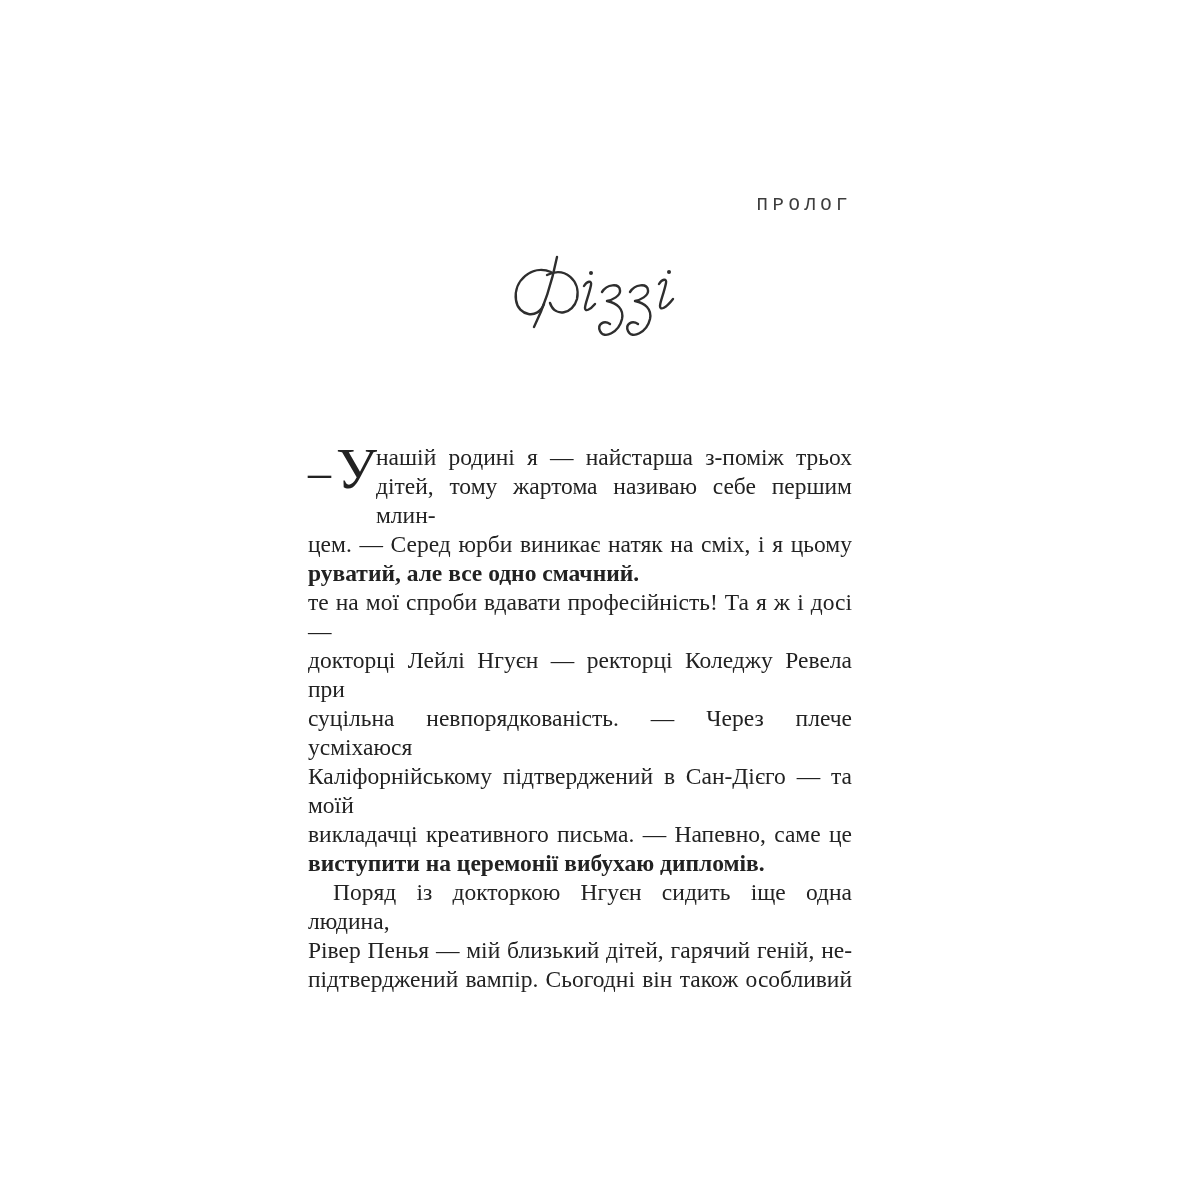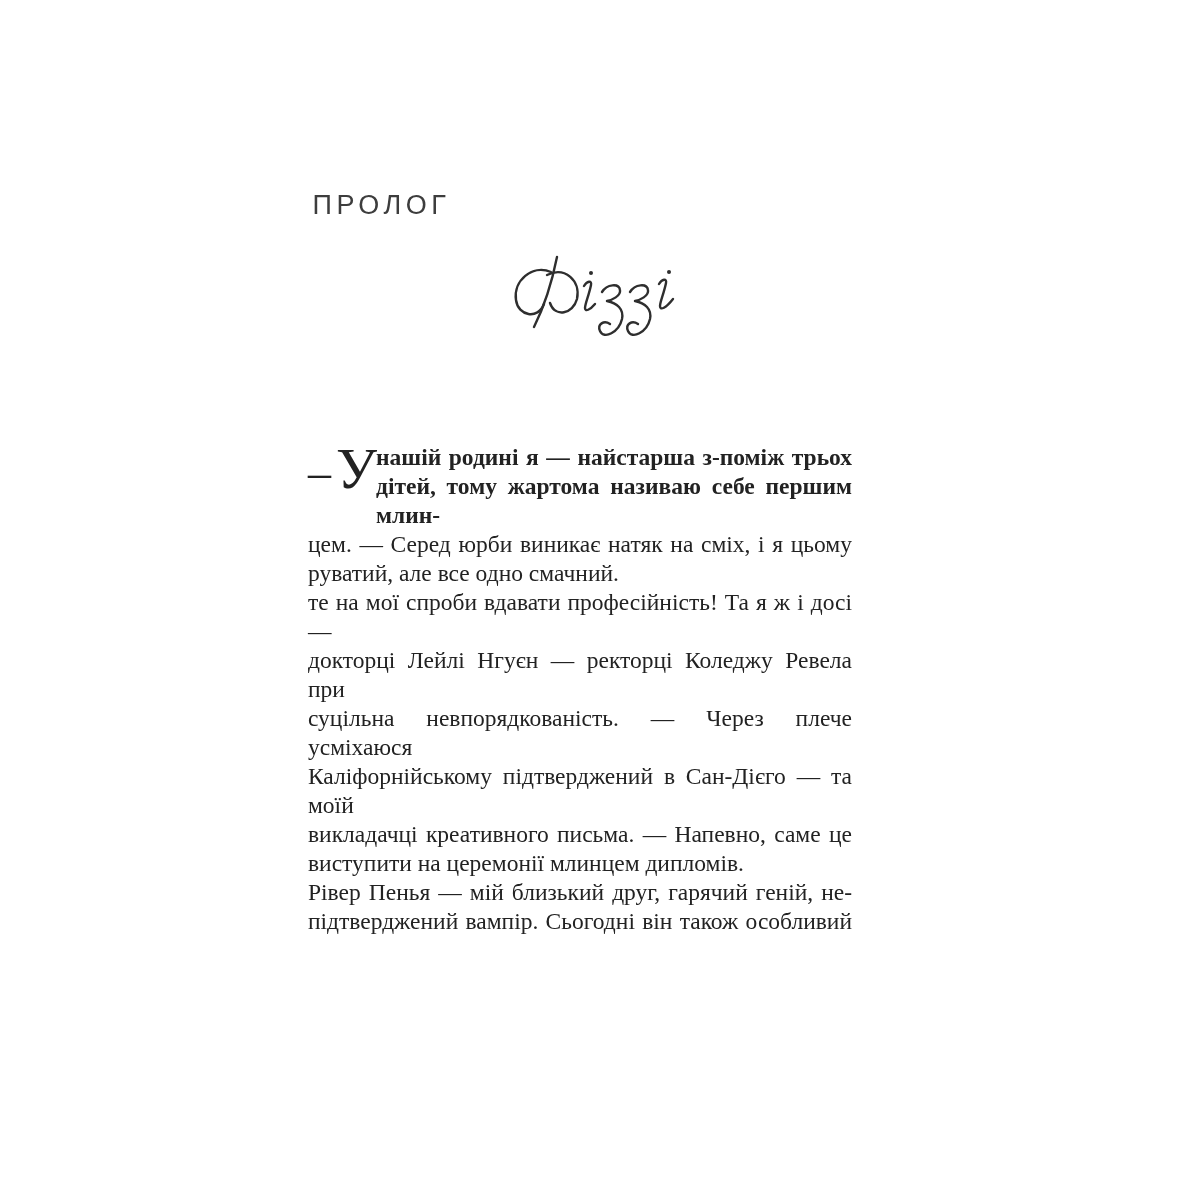--- a/index.html
+++ b/index.html
@@ -10,44 +10,44 @@
   }
   html,body{margin:0;padding:0;}
   body{
     width:1200px;height:1200px;position:relative;overflow:hidden;
     background:var(--bg);
     font-family:"Liberation Serif","DejaVu Serif",serif;
   }
   .page{position:absolute;inset:0;background:var(--bg);}
   .kicker{
     position:absolute;left:308px;top:192px;width:544px;
-    text-align:left;
-    font-family:Liberation Sans, sans-serif;
-    font-size:27px;line-height:27px;
+    text-align:right;
+    font-family:Liberation Mono, monospace;
+    font-size:19px;line-height:27px;
     letter-spacing:4.5px;text-indent:4.5px;
     color:var(--kicker-color);
   }
   .script-wrap{
     position:absolute;left:505px;top:251px;width:172px;height:94px;
   }
   .script-wrap svg{display:block;width:172px;height:94px;}
   .script-stroke{stroke:var(--script-color);stroke-width:2.4;fill:none;
     stroke-linecap:round;stroke-linejoin:round;}
   .script-dot{fill:var(--script-color);}
   .visually-hidden{
     position:absolute;width:1px;height:1px;overflow:hidden;
     clip:rect(0 0 0 0);white-space:nowrap;
   }
   .body-text{
     position:absolute;left:308px;top:443px;width:544px;
     font-size:23.5px;line-height:29px;color:var(--text-color);
   }
   .line{text-align:justify;text-align-last:justify;}
-  .line.last{text-align-last:left;}
-  .line.beside-dropcap{margin-left:68px;font-weight:bold;}
+  .line.last{text-align-last:left;font-weight:bold;}
+  .line.beside-dropcap{margin-left:68px;}
   .line.first-indent{text-indent:25px;}
   .dropcap{
     position:absolute;left:0;top:-4px;
     display:flex;align-items:baseline;
     color:var(--text-color);
   }
   .dropcap .dash{font-size:46px;line-height:1;margin-right:5px;}
   .dropcap .cap{font-size:58px;line-height:1.05;}
 </style>
 </head>
@@ -88,22 +88,23 @@
           <div class="line beside-dropcap">дітей, тому жартома називаю себе першим млин-</div>
           <div class="line">цем. — Серед юрби виникає натяк на сміх, і я цьому</div>
           <div class="line last">руватий, але все одно смачний.</div>
         </div>
         <div class="para">
           <div class="line">те на мої спроби вдавати професійність! Та я ж і досі —</div>
           <div class="line">докторці Лейлі Нгуєн — ректорці Коледжу Ревела при</div>
           <div class="line">суцільна невпорядкованість. — Через плече усміхаюся</div>
           <div class="line">Каліфорнійському підтверджений в Сан-Дієго — та моїй</div>
           <div class="line">викладачці креативного письма. — Напевно, саме це</div>
-          <div class="line last">виступити на церемонії млинцем дипломів.</div>
+          <div class="line last">виступити на церемонії вибухаю дипломів.</div>
         </div>
         <div class="para">
-          <div class="line">Рівер Пенья — мій близький друг, гарячий геній, не-</div>
+          <div class="line first-indent">Поряд із докторкою Нгуєн сидить іще одна людина,</div>
+          <div class="line">Рівер Пенья — мій близький дітей, гарячий геній, не-</div>
           <div class="line">підтверджений вампір. Сьогодні він також особливий</div>
         </div>
       </div>
   </div>
 
 </div>
 
 </body></html>

